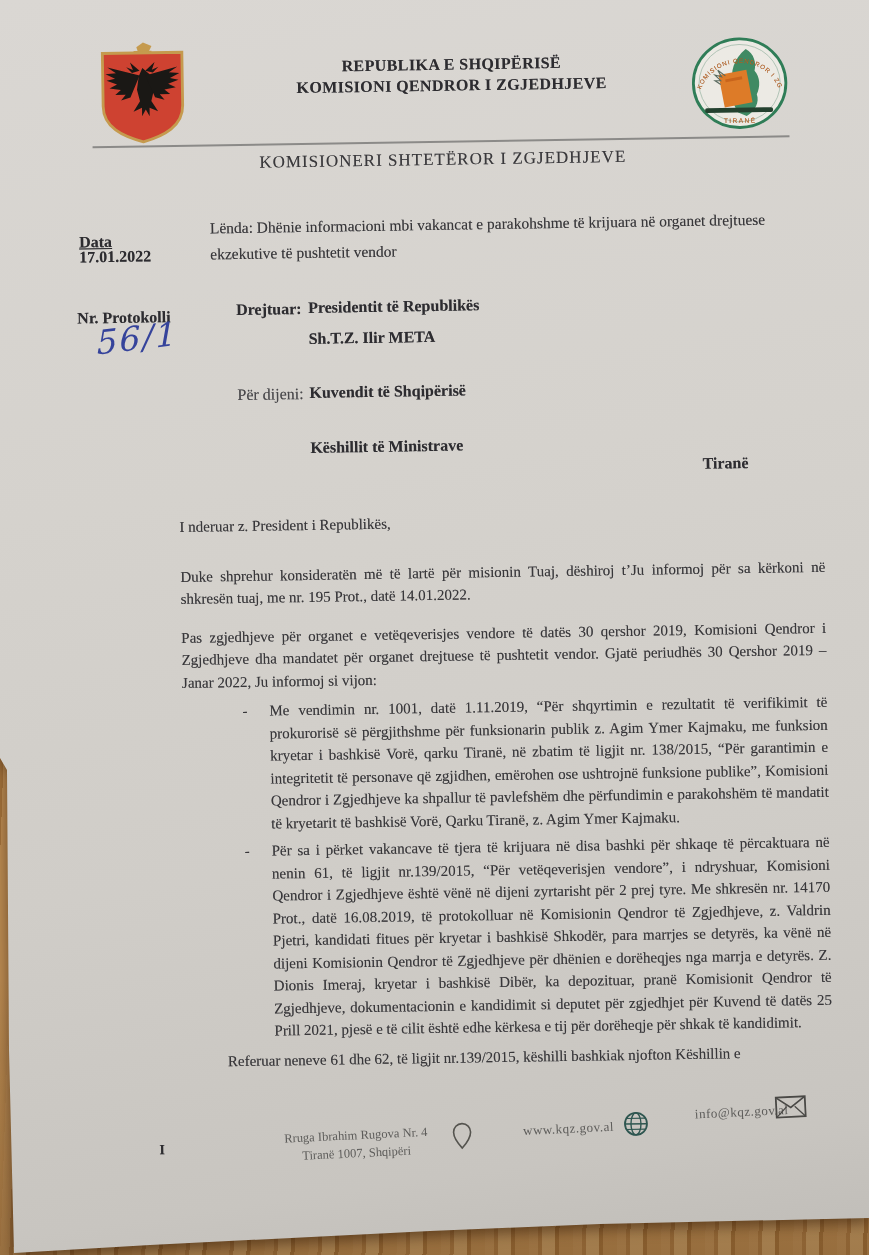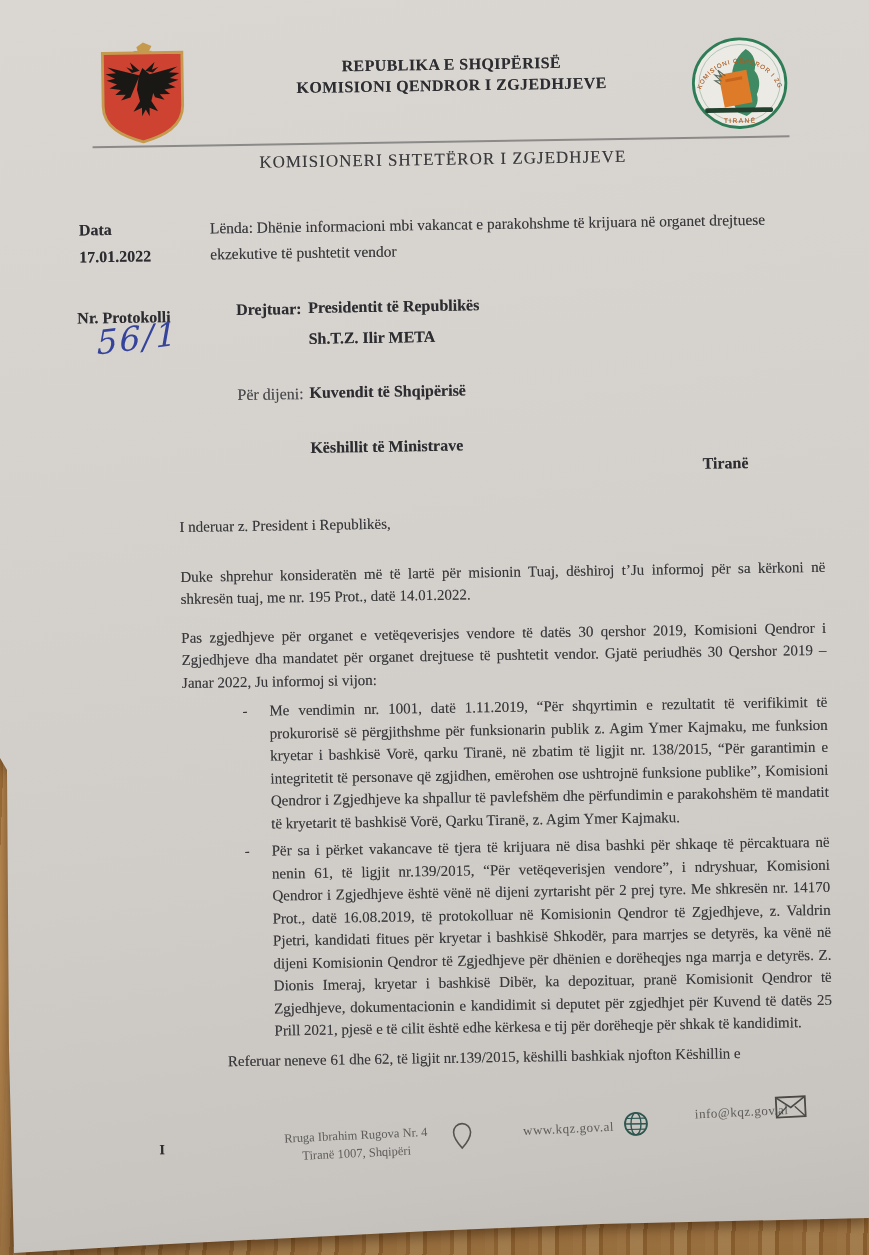--- a/index.html
+++ b/index.html
@@ -92,21 +92,21 @@
         </defs>
       <text font-size="6.5" fill="#c8641c" letter-spacing="1" font-family="Liberation Sans, sans-serif">
         <textPath href="#arcT" startOffset="2%">KOMISIONI QENDROR I ZGJEDHJEVE</textPath>
       </text>
       <text x="55" y="94" text-anchor="middle" font-size="7" fill="#c8641c" letter-spacing="1.5" font-family="Liberation Sans, sans-serif">TIRANË</text>
     </svg>
 
     <div class="abs rule"></div>
     <div class="abs office-title">KOMISIONERI SHTETËROR I ZGJEDHJEVE</div>
 
-    <div class="abs b meta-label" style="left:80px; top:216px;">Data</div>
+    <div class="abs b meta-label" style="left:80px; top:228px;text-decoration:underline;">Data</div>
     <div class="abs b meta-label" style="left:80px; top:243px;">17.01.2022</div>
 
     <div class="abs subject">Lënda: Dhënie informacioni mbi vakancat e parakohshme të krijuara në organet drejtuese ekzekutive të pushtetit vendor</div>
 
     <div class="abs b meta-label" style="left:77px; top:304px;">Nr. Protokolli</div>
     <div class="abs handwriting">56/1</div>
 
     <div class="abs b meta-label" style="left:236px; top:298px;">Drejtuar:</div>
     <div class="abs b meta-label" style="left:308px; top:297px;">Presidentit të Republikës</div>
     <div class="abs b meta-label" style="left:308px; top:328px;">Sh.T.Z. Ilir META</div>

